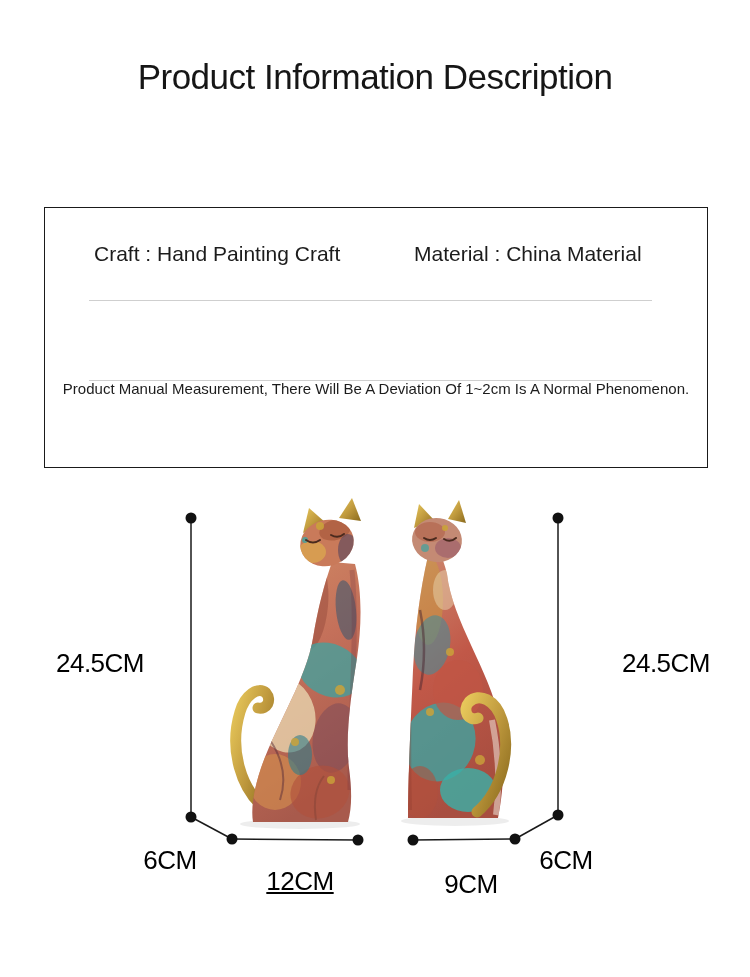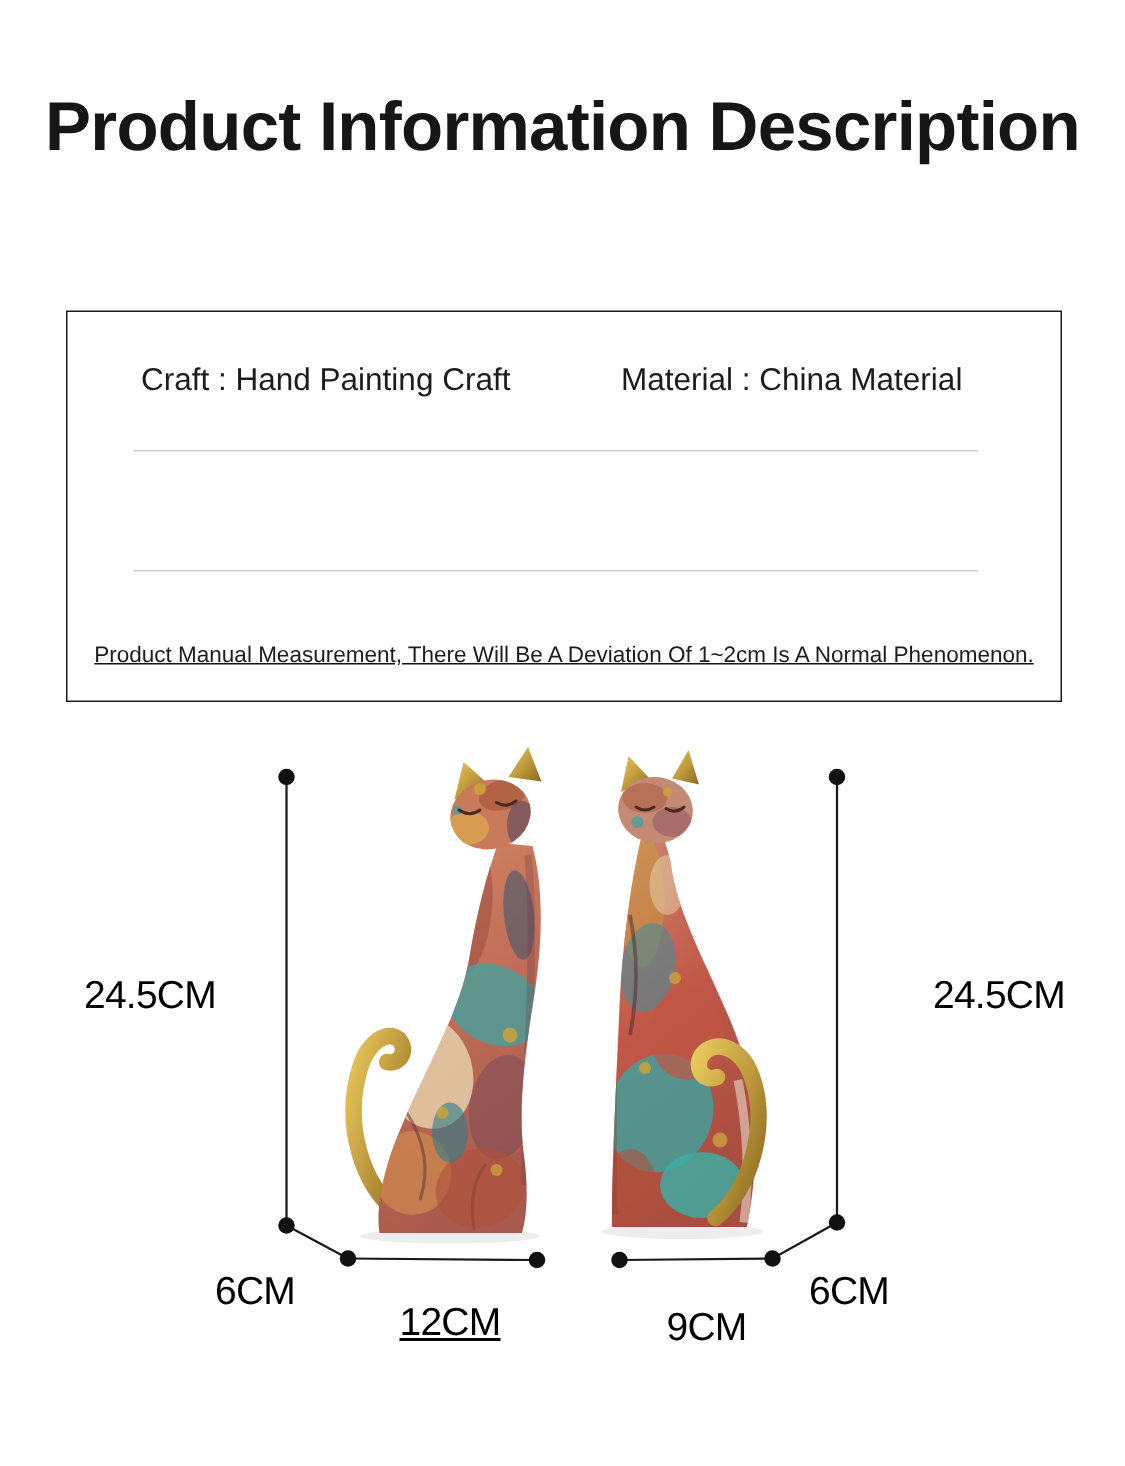--- a/index.html
+++ b/index.html
@@ -4,21 +4,21 @@
 <style>
   * { margin:0; padding:0; box-sizing:border-box; }
   html,body { background:#fff; }
   .canvas {
     position:relative; width:750px; height:977px; background:#ffffff;
     font-family:"Liberation Sans", sans-serif; color:#141414; overflow:hidden;
     margin:0 auto;
   }
   .page-title {
     position:absolute; top:57px; left:0; right:0;
-    text-align:center; font-size:46px; font-weight:700; letter-spacing:-0.5px;
+    text-align:center; font-size:35px; font-weight:400; letter-spacing:-0.5px;
     color:#161616;
   }
   .info-box {
     position:absolute; left:44px; top:163px; width:664px; height:261px;
     border:1px solid #1a1a1a; background:#fff;margin-top:44px;
   }
   .spec-row { position:absolute; left:0; right:0; }
   .spec-row.r1 { top:0;   height:92px; }
   .spec-row.r2 { top:92px; height:80px; }
   .spec-cell {
@@ -28,21 +28,21 @@
   .spec-cell.c-left  { left:49px; }
   .spec-cell.c-right { left:369px; }
   .rule {
     position:absolute; left:44px; right:55px; height:0;
     border-top:1px solid #cfcfcf;
   }
   .rule.rule1 { top:92px; }
   .rule.rule2 { top:172px; }
   .note-row {
     position:absolute; top:172px; left:0; right:0; height:65px;
-    display:flex; align-items:flex-end; justify-content:center;text-decoration:underline;
+    display:flex; align-items:flex-start; justify-content:center;
   }
   .note-text { font-size:15px; color:#1c1c1c; white-space:nowrap; }
   .diagram { position:absolute; left:0; top:490px; width:750px; height:420px; }
   .diagram svg { display:block; width:750px; height:420px; }
   .dim-label {
     position:absolute; transform:translateX(-50%);
     font-size:26px; color:#000000; white-space:nowrap; letter-spacing:-0.5px;
   }
 </style>
 </head>

